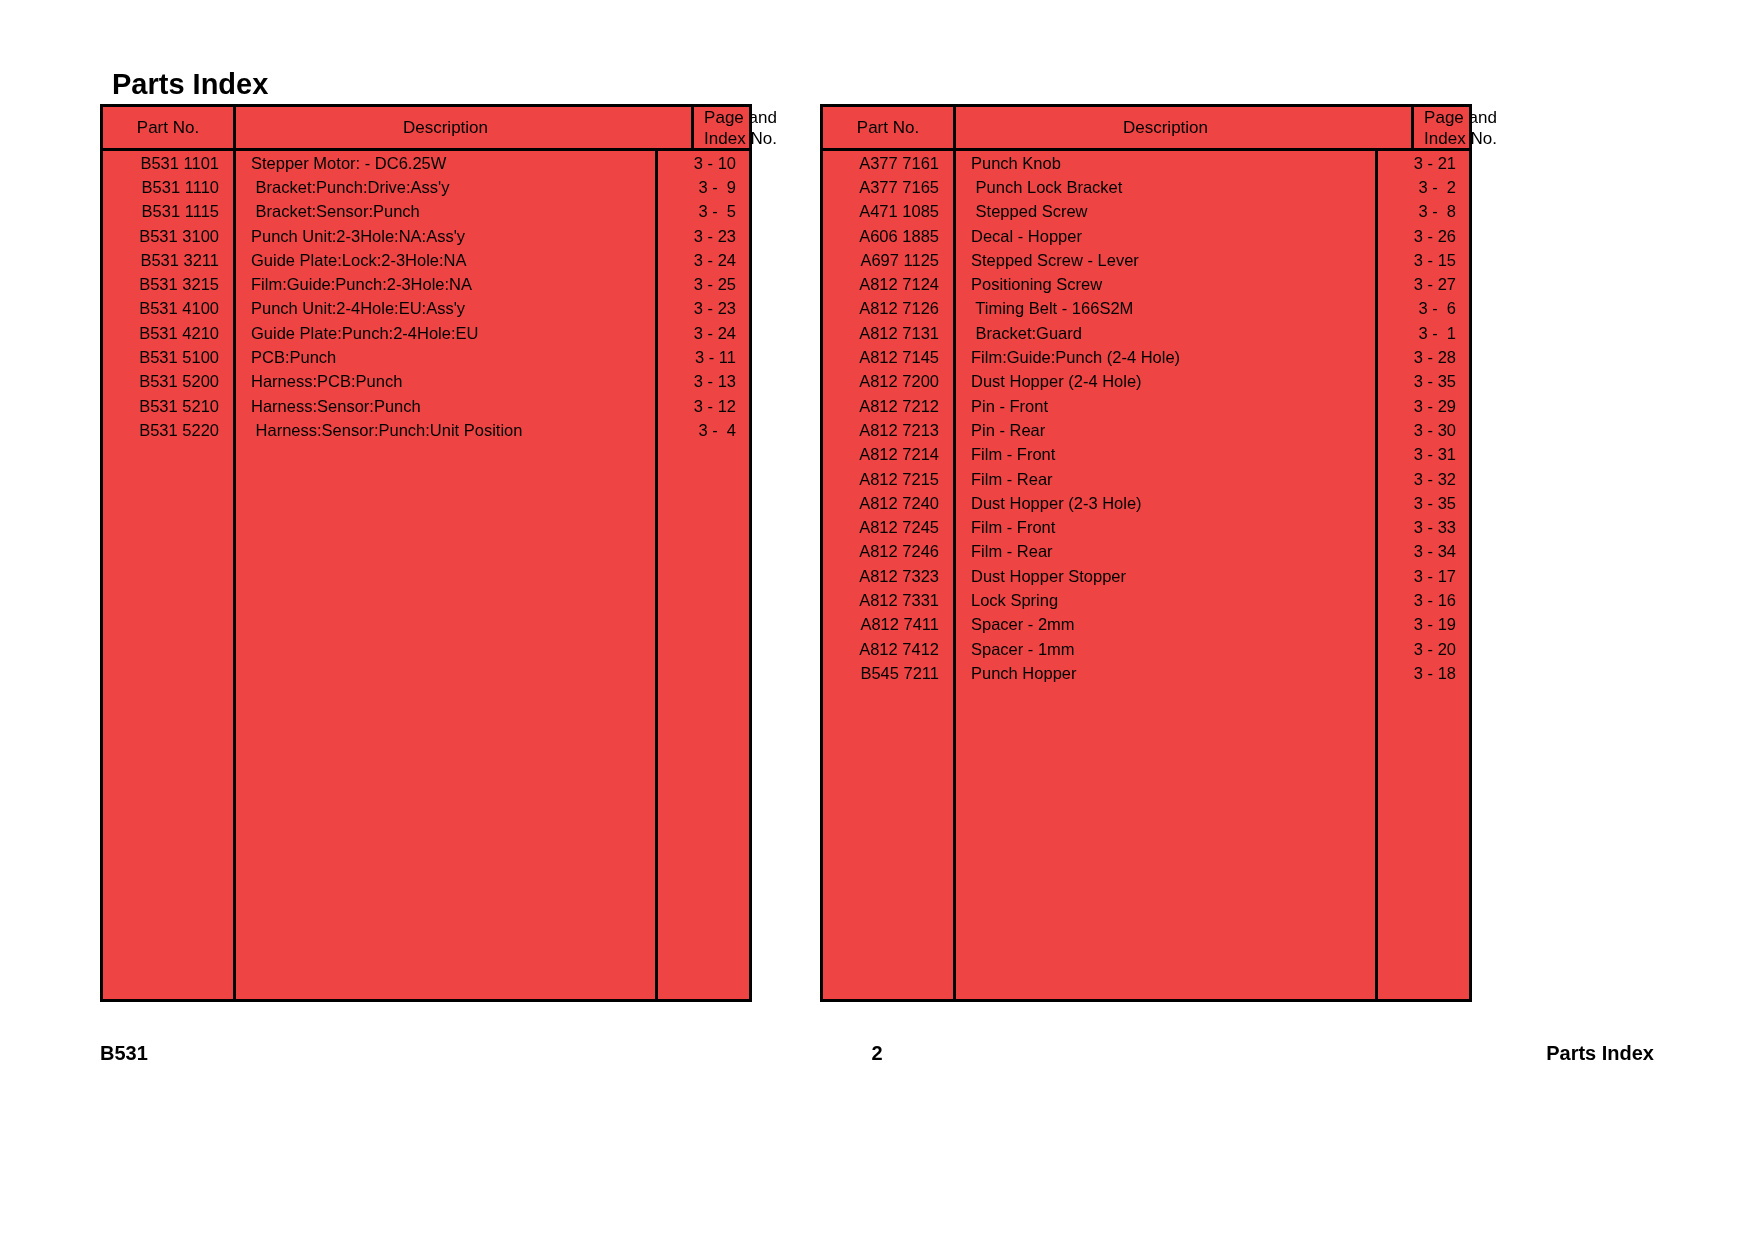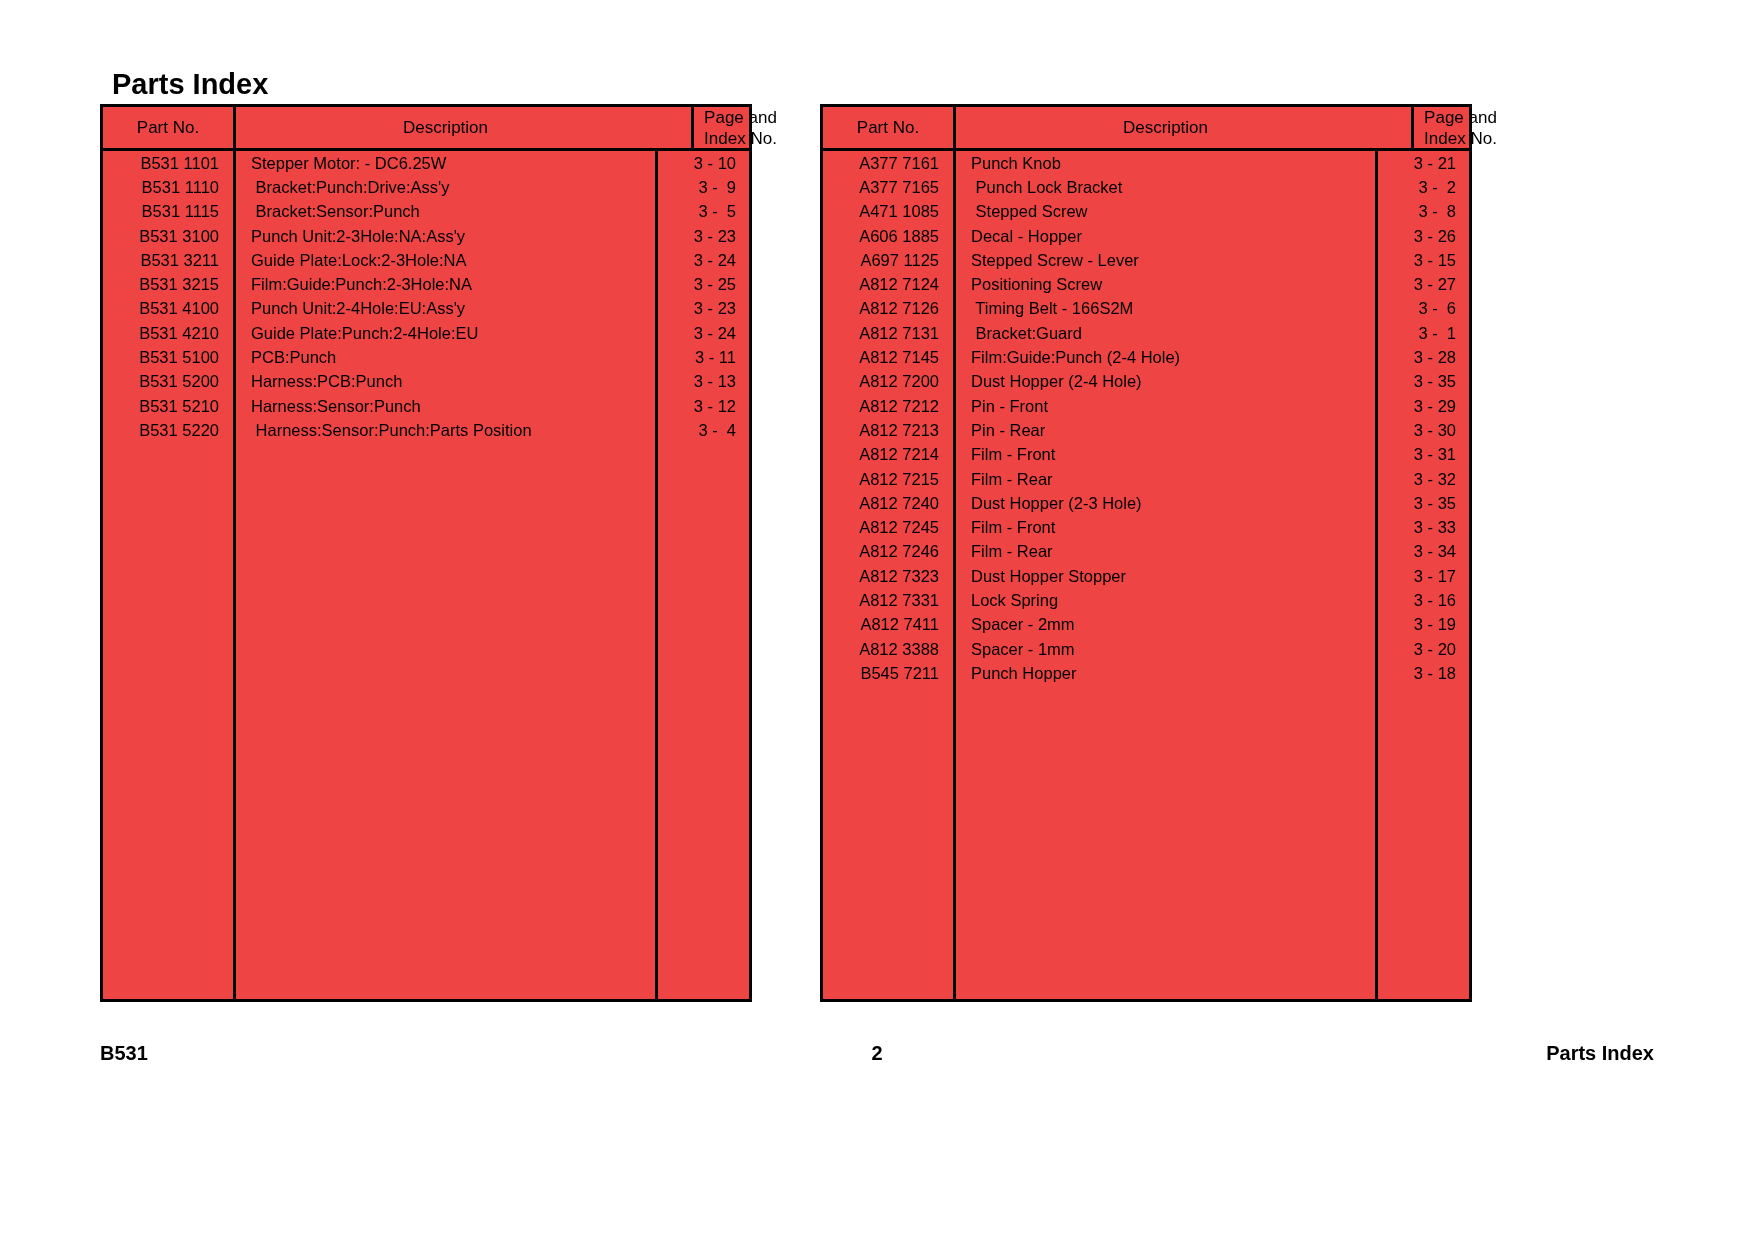--- a/index.html
+++ b/index.html
@@ -213,21 +213,21 @@
             <div class="c c-desc">Harness:PCB:Punch</div>
             <div class="c c-page">3 - 13</div>
           </div>
           <div class="row">
             <div class="c c-part">B531 5210</div>
             <div class="c c-desc">Harness:Sensor:Punch</div>
             <div class="c c-page">3 - 12</div>
           </div>
           <div class="row">
             <div class="c c-part">B531 5220</div>
-            <div class="c c-desc"> Harness:Sensor:Punch:Parts Position</div>
+            <div class="c c-desc"> Harness:Sensor:Punch:Unit Position</div>
             <div class="c c-page">3 -  4</div>
           </div>
         </div>
     </div>
   </div>
 
   <div class="tbl right">
     <div class="thead">
       <div class="cell col-part">Part No.</div>
       <div class="cell col-desc">Description</div>
@@ -336,21 +336,21 @@
             <div class="c c-part">A812 7331</div>
             <div class="c c-desc">Lock Spring</div>
             <div class="c c-page">3 - 16</div>
           </div>
           <div class="row">
             <div class="c c-part">A812 7411</div>
             <div class="c c-desc">Spacer - 2mm</div>
             <div class="c c-page">3 - 19</div>
           </div>
           <div class="row">
-            <div class="c c-part">A812 3388</div>
+            <div class="c c-part">A812 7412</div>
             <div class="c c-desc">Spacer - 1mm</div>
             <div class="c c-page">3 - 20</div>
           </div>
           <div class="row">
             <div class="c c-part">B545 7211</div>
             <div class="c c-desc">Punch Hopper</div>
             <div class="c c-page">3 - 18</div>
           </div>
         </div>
     </div>

